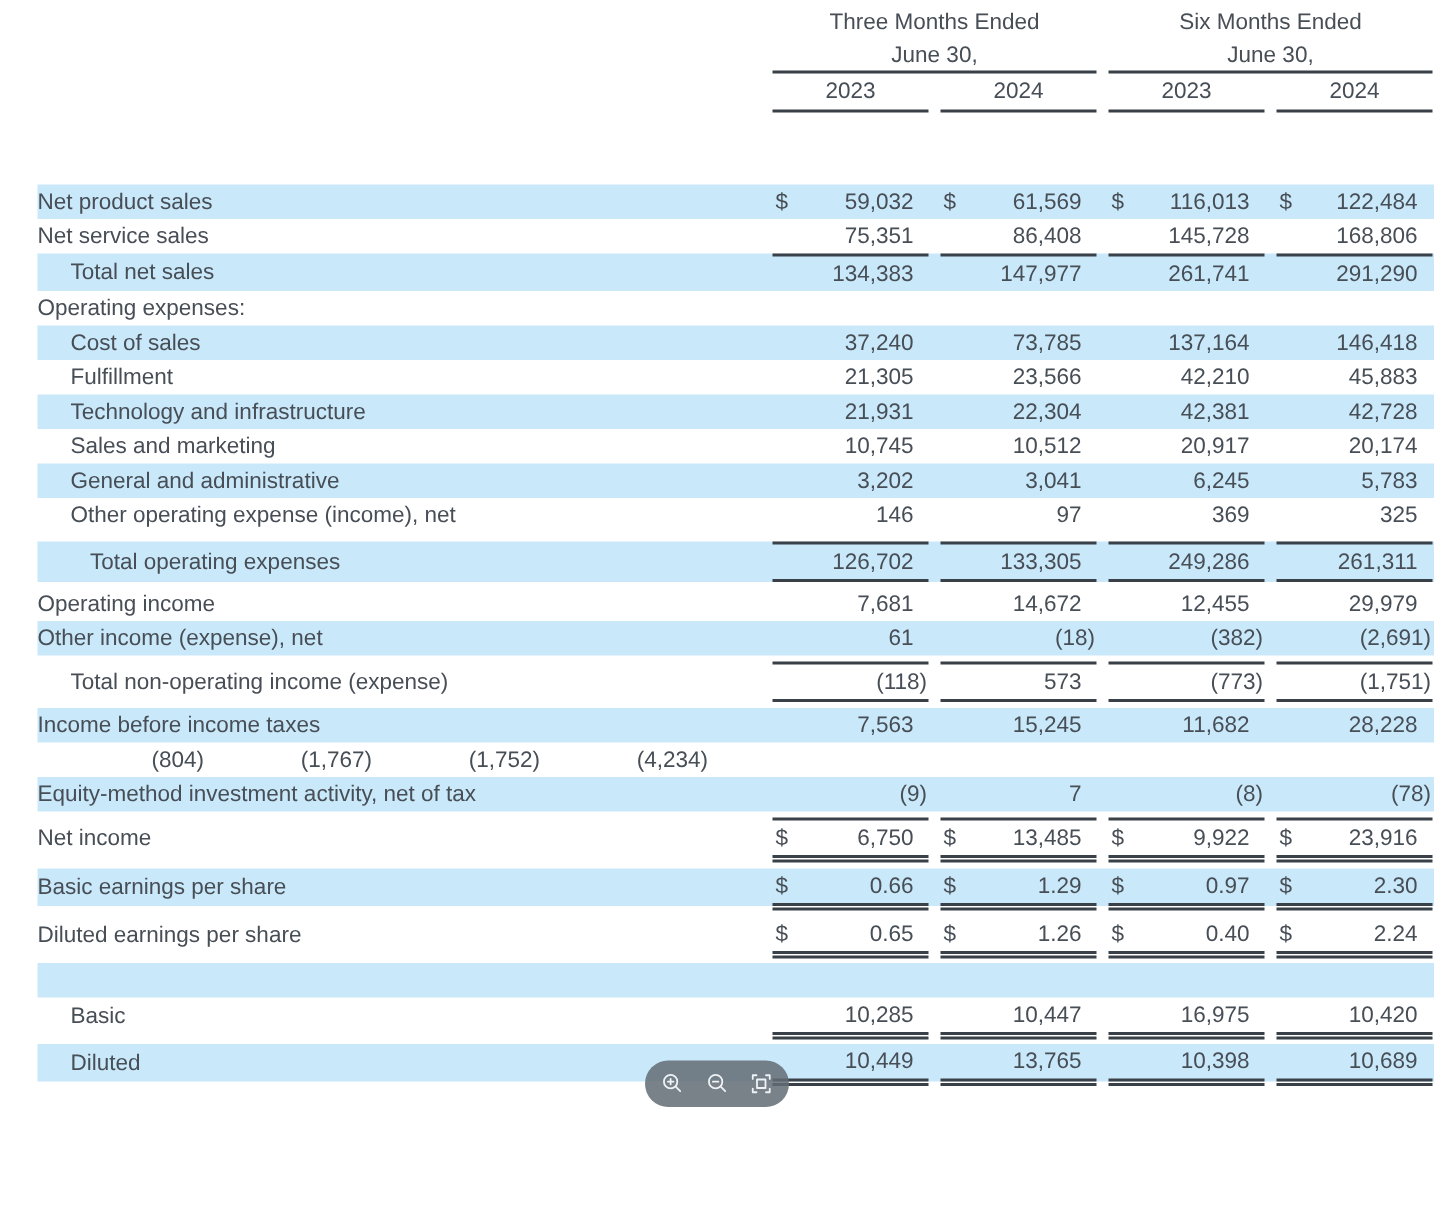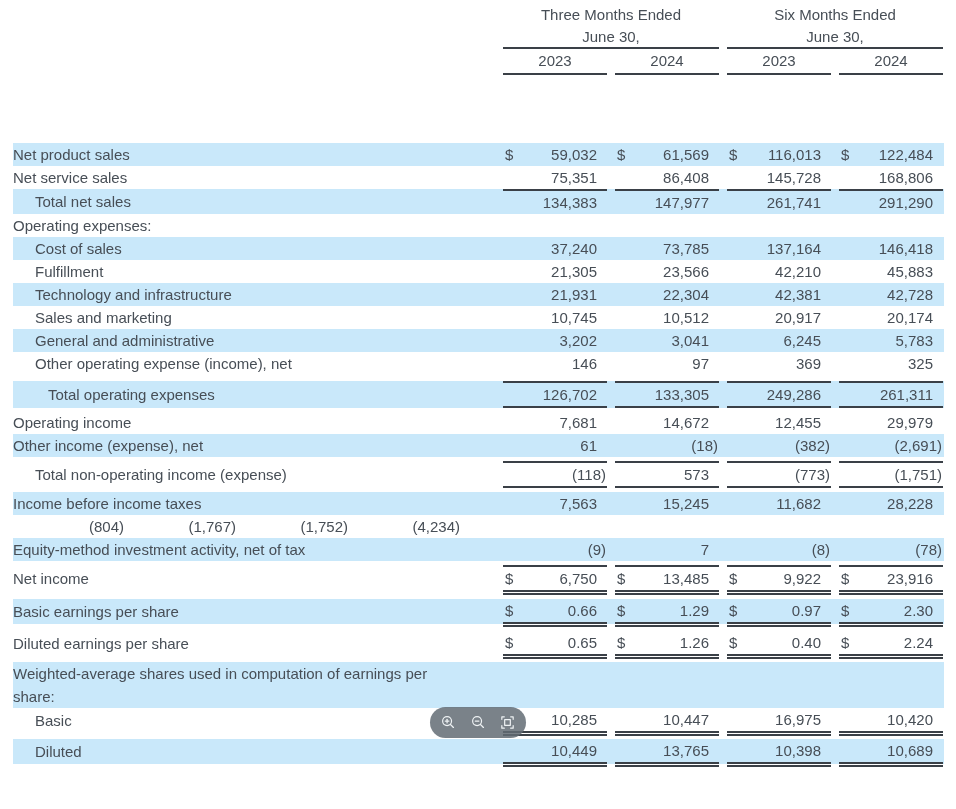--- a/index.html
+++ b/index.html
@@ -6,38 +6,38 @@
     --hl:#c9e8fa;
     --ink:#474e56;
     --line:#3a4047;
     --toolbar:rgba(99,108,116,.85);
   }
   *{box-sizing:border-box;}
   html,body{margin:0;padding:0;background:#fff;}
   .page{
     position:relative;width:956px;height:809px;overflow:hidden;background:#fff;
     font-family:"Liberation Sans","DejaVu Sans",sans-serif;
-    font-size:15px;color:var(--ink);
+    font-size:15px;color:var(--ink);padding-left:12px;
   }
 
   
   .table-header{display:flex;margin-left:13px;padding-top:4px;width:931px;}
   .h-label-spacer{width:482px;flex:none;}
   .h-group{width:216px;flex:none;margin-left:8px;text-align:center;}
   .h-title{line-height:22px;}
   .h-sub{line-height:21px;border-bottom:2px solid var(--line);}
   .h-years{display:flex;}
   .h-year{
     width:104px;flex:none;text-align:center;line-height:24px;
     border-bottom:2px solid var(--line);
   }
   .h-year + .h-year{margin-left:8px;}
 
   
-  .table-body{margin-left:13px;width:931px;margin-top:68px;}
+  .table-body{margin-left:13px;width:931px;margin-top:48px;}
   .row{display:flex;align-items:stretch;min-height:23px;}
   .row.hl{background:var(--hl);}
   .label{
     width:482px;flex:none;line-height:23px;white-space:pre-line;
     align-self:center;
   }
   .ind1{padding-left:22px;}
   .ind2{padding-left:35px;}
   .cell{
     width:104px;flex:none;margin-left:8px;position:relative;
@@ -471,22 +471,20 @@
         <div class="cell">
           <span class="cur">$</span>
           <span class="num">0.40</span>
         </div>
         <div class="cell">
           <span class="cur">$</span>
           <span class="num">2.24</span>
         </div>
       </div>
       <div class="row hl" style="margin-top: 6px;">
-        <div class="label">Weighted-average shares used in computation of earnings per
-share:</div>
         <div class="cell">
           <span class="cur"></span>
           <span class="num"></span>
         </div>
         <div class="cell">
           <span class="cur"></span>
           <span class="num"></span>
         </div>
         <div class="cell">
           <span class="cur"></span>

